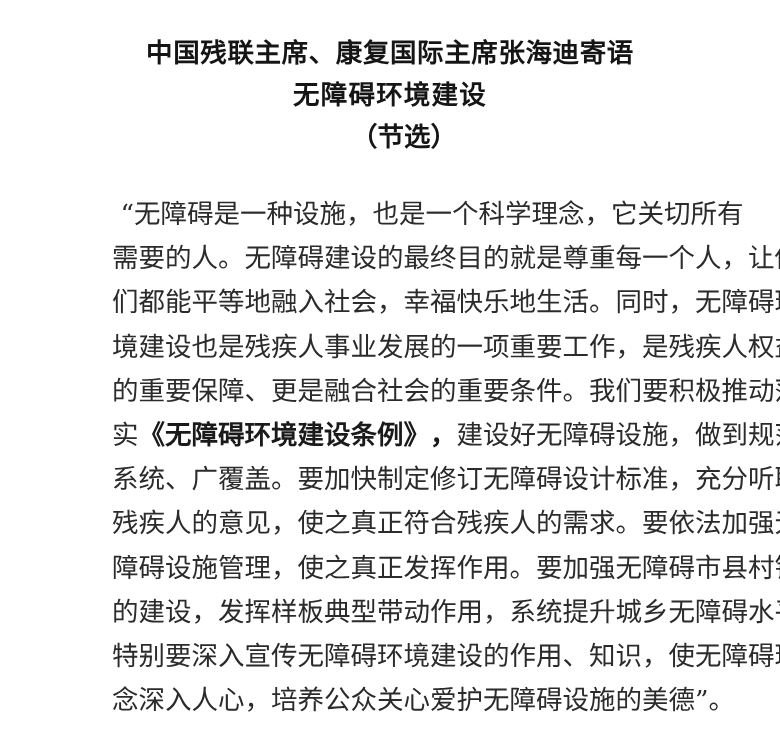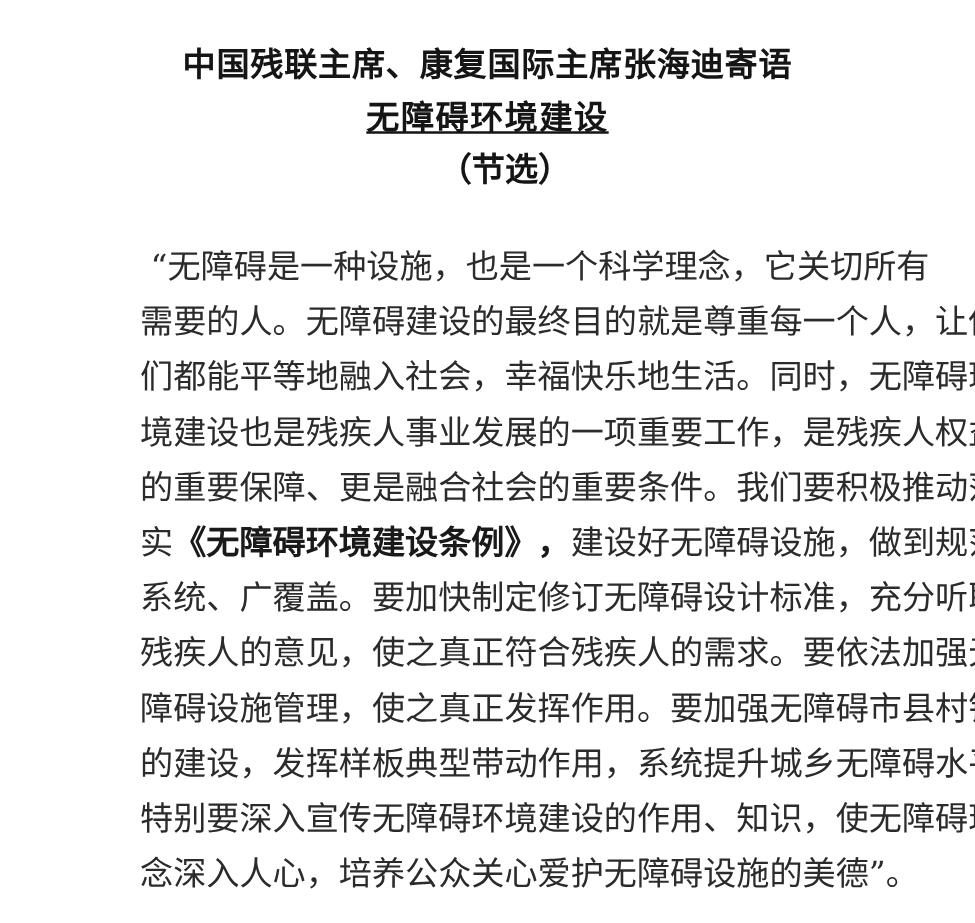--- a/index.html
+++ b/index.html
@@ -38,21 +38,20 @@
     font-weight: bold;
     font-size: 26.5px;
     line-height: 42px;
     letter-spacing: 0.6px;
     color: #151515;
     white-space: nowrap;
   }
 
   .title-line.sub {
     letter-spacing: 1.2px;
-    text-decoration: underline;
   }
 
   .title-line.excerpt {
     letter-spacing: 0px;
     margin-left: 28px;
   }
 
   
   .body-block {
     position: absolute;

